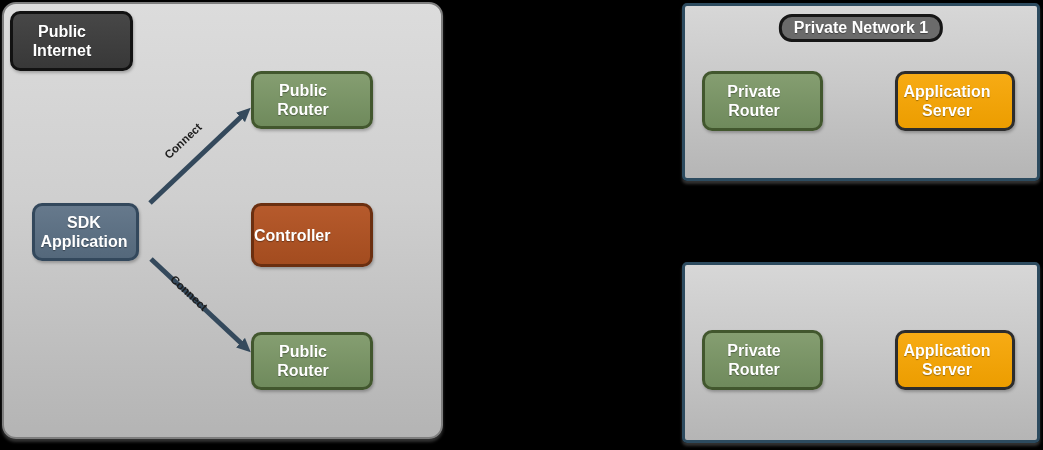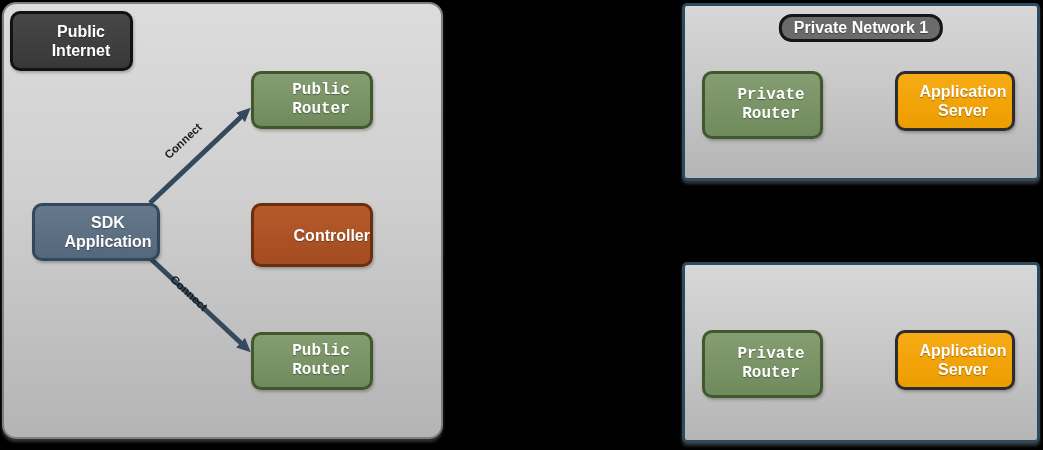--- a/index.html
+++ b/index.html
@@ -50,63 +50,62 @@
     font-size:16px;
     line-height:22px;
     white-space:nowrap;
     text-shadow:0 1px 1px rgba(0,0,0,.4);
   }
 
   
   .node{
     position:absolute;
     box-sizing:border-box;
-    display:flex;align-items:center;justify-content:flex-end;
+    display:flex;align-items:center;justify-content:flex-start;
     text-align:center;
     border-radius:10px;
     color:#fff;
     font-weight:bold;
     font-size:16px;
     line-height:19px;
     box-shadow:1px 2px 3px rgba(0,0,0,.25);
     text-shadow:0 1px 1px rgba(0,0,0,.35);
   }
   .node span{display:block;max-width:98px;}
 
   .node.dark{
     background:linear-gradient(180deg,#474747,#383838);
     border:3px solid #121212;
   }
   .node.green{
     background:linear-gradient(180deg,#859e71,#6f8a5c);
     border:3px solid #42572e;
-    font-family:Liberation Mono, monospace;
   }
   .node.slate{
     background:linear-gradient(180deg,#66798c,#54687b);
     border:3px solid #33485c;
   }
   .node.rust{
     background:linear-gradient(180deg,#b65a2c,#a34c1f);
     border:3px solid #6b2f10;
   }
   .node.orange{
     background:linear-gradient(180deg,#f7ab14,#ec9d00);
     border:3px solid #2d2d2d;
   }
 
   
   .n-public-internet{left:6px;top:7px;width:123px;height:60px;}
   .n-router-top{left:247px;top:67px;width:122px;height:58px;}
-  .n-sdk{left:28px;top:199px;width:128px;height:58px;}
+  .n-sdk{left:28px;top:199px;width:107px;height:58px;}
   .n-controller{left:247px;top:199px;width:122px;height:64px;}
   .n-router-bottom{left:247px;top:328px;width:122px;height:58px;}
 
   
-  .n-priv-router{left:17px;top:65px;width:121px;height:68px;}
+  .n-priv-router{left:17px;top:65px;width:121px;height:60px;}
   .n-app-server{left:210px;top:65px;width:120px;height:60px;}
 
   
   .arrows{position:absolute;inset:0;width:100%;height:100%;pointer-events:none;}
   .connect-label{
     position:absolute;
     font-size:11.5px;
     font-weight:bold;
     color:#1c1c1c;
     white-space:nowrap;

